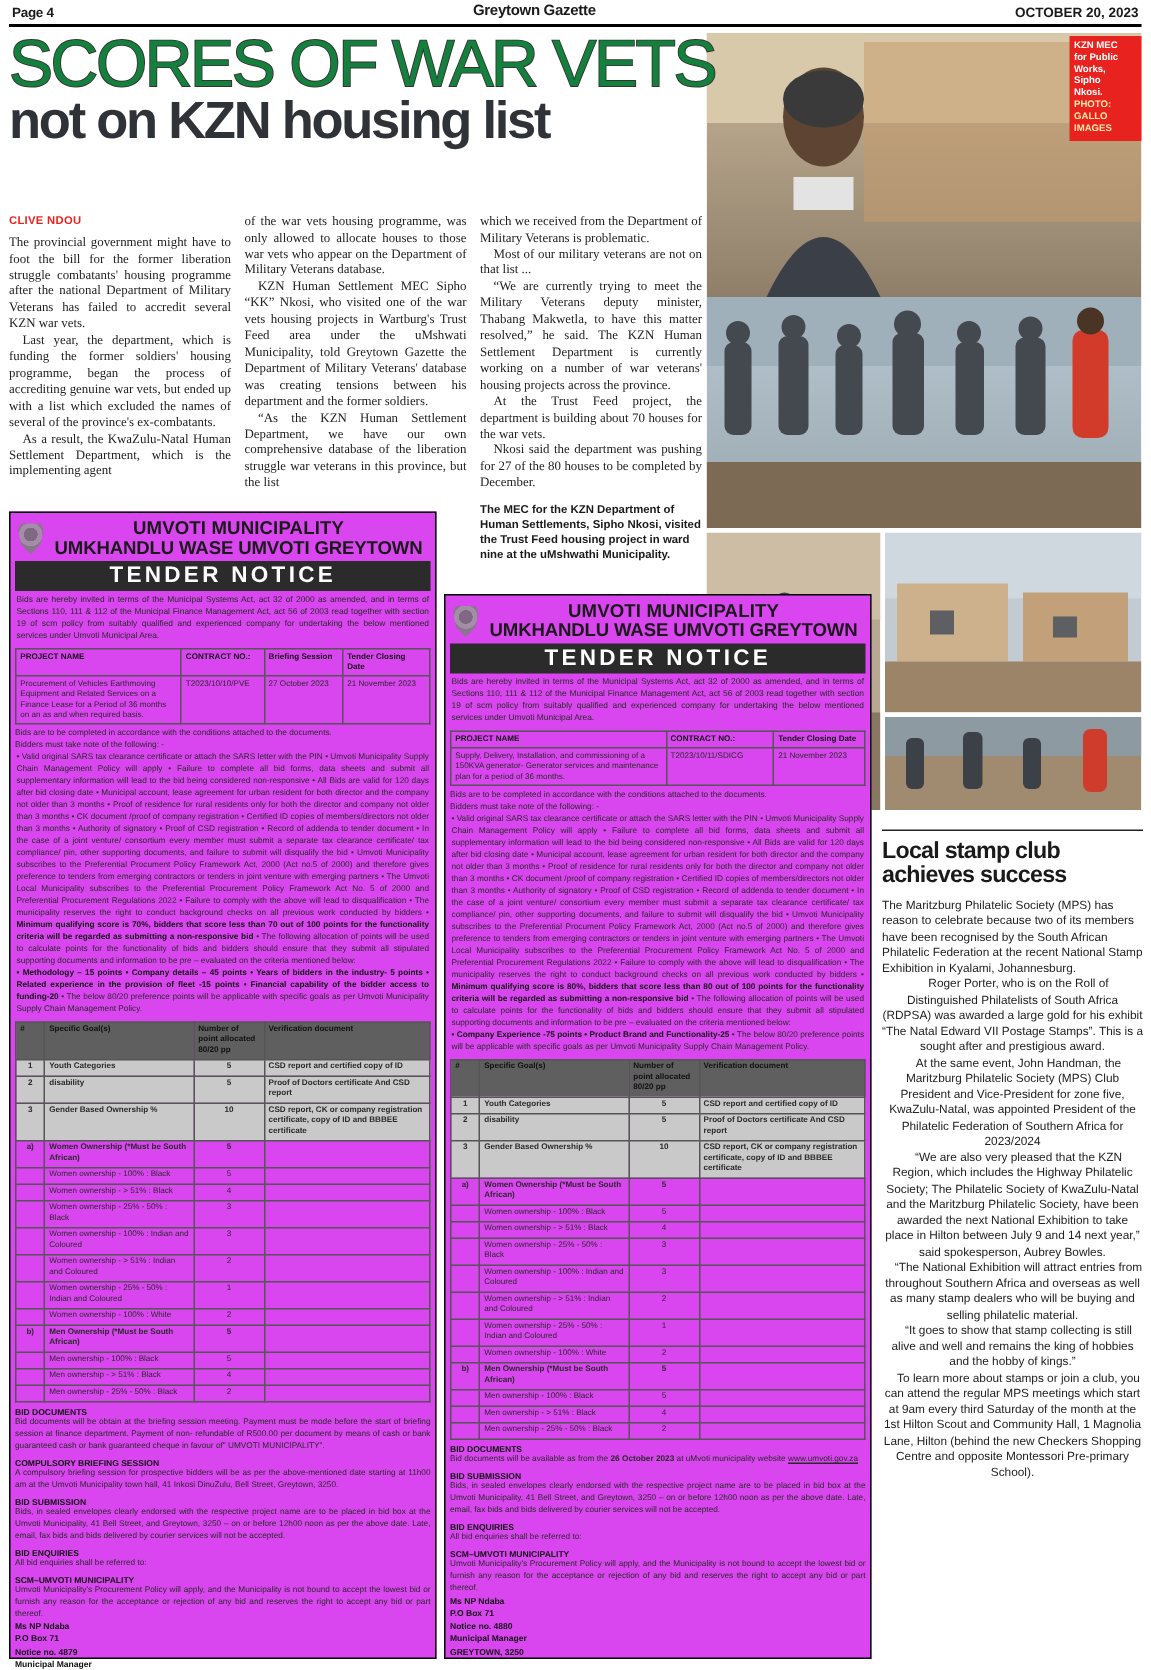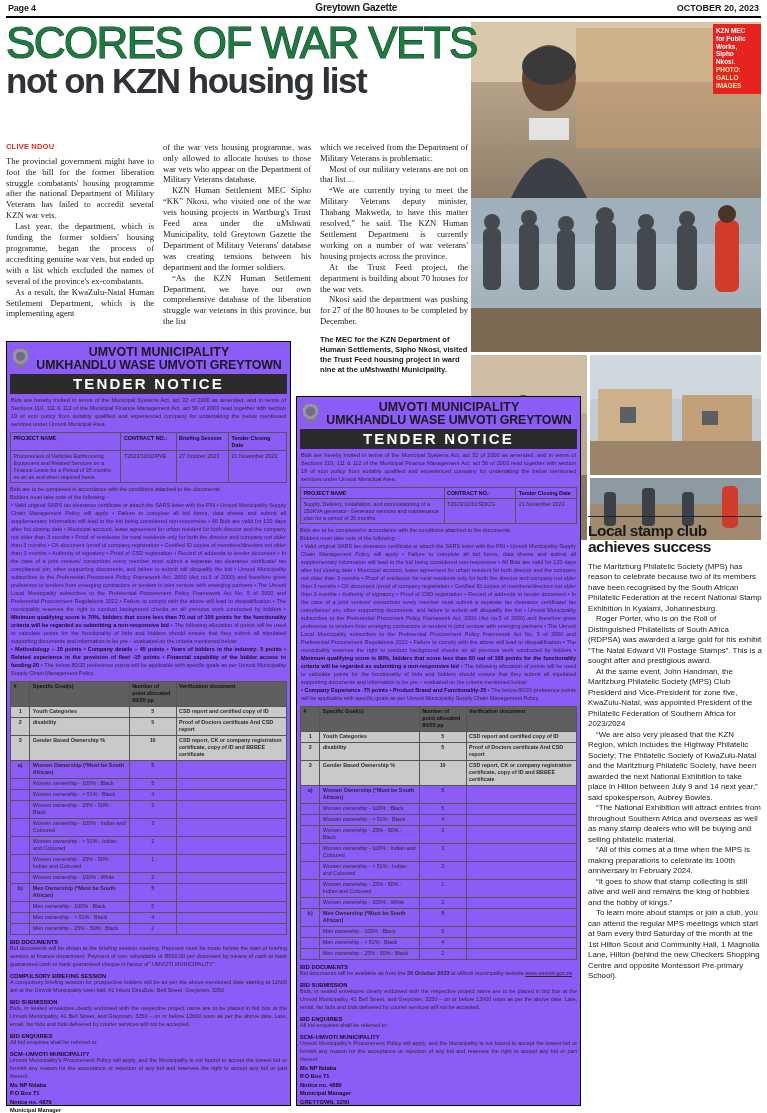--- a/index.html
+++ b/index.html
@@ -60,21 +60,21 @@
 
   .photo-label {
     position:absolute; left:713px; top:24px; width:48px;
     background:#e8231f; color:#fff; font-size:6.4px; font-weight:bold;
     line-height:1.22; padding:3px 3px 4px 3px; z-index:5;
   }
   .photo-label .cr { color:#ffe9a8; }
 
   
   .tender {
-    position:absolute; border:1px solid #000; background:#8b5cf6;
+    position:absolute; border:1px solid #000; background:#d946ef;
     padding: 3px; font-family:"Liberation Sans", sans-serif;
   }
   .tender-a { left:6px; top:341px; width:285px; height:765px; }
   .tender-b { left:296px; top:396px; width:285px; height:710px; }
 
   .t-head { display:flex; align-items:center; gap:4px; padding:1px 2px 0 2px; }
   .crest {
     width:17px; height:21px; flex:0 0 17px;
     background: radial-gradient(circle at 50% 35%, #6f6f6f 0 28%, #9a9a9a 29% 48%, #7d7d7d 49% 100%);
     clip-path: polygon(12% 0,88% 0,100% 22%,88% 68%,50% 100%,12% 68%,0 22%);
@@ -104,28 +104,28 @@
     line-height:1.3; text-align:left; vertical-align:top; color:#2a2a2a;
   }
   table.tnd th { font-weight:bold; color:#111; }
   table.tnd td.c { text-align:center; }
   .shade { background:#c9c9c9; }
   .darkrow th { background:#5f5f5f; color:#fff; border-color:#5f5f5f; text-align:center; }
   .darkrow th.lft { text-align:left; }
   .bold td { font-weight:bold; color:#111; }
 
   
-  .stamp { position:absolute; left:588px; top:516px; width:174px; }
+  .stamp { position:absolute; left:588px; top:553px; width:174px; }
   .stamp hr { border:0; border-top:1.6px solid #222; margin:0 0 6px 0; }
   .stamp h2 {
     margin:0 0 6px 0; font-size:15.5px; font-weight:900; line-height:1.06;
     letter-spacing:-0.5px; color:#1a1a1a;
   }
   .stamp p { margin:0; font-size:7.9px; line-height:1.33; color:#222; text-align:left; }
-  .stamp p.ind { text-indent:8px; }
+  .stamp p.ind { text-indent:8px;text-align:center; }
 </style>
 </head>
 <body>
 
 <div class="page">
 
   <div class="masthead">
     <div class="left">Page 4</div>
     <div class="center">Greytown Gazette</div>
     <div class="right">OCTOBER 20, 2023</div>
@@ -552,18 +552,17 @@
   </div>
 
   <div class="stamp">
     <hr>
     <h2>Local stamp club achieves success</h2>
     <p>The Maritzburg Philatelic Society (MPS) has reason to celebrate because two of its members have been recognised by the South African Philatelic Federation at the recent National Stamp Exhibition in Kyalami, Johannesburg.</p>
     <p class="ind">Roger Porter, who is on the Roll of Distinguished Philatelists of South Africa (RDPSA) was awarded a large gold for his exhibit “The Natal Edward VII Postage Stamps”. This is a sought after and prestigious award.</p>
     <p class="ind">At the same event, John Handman, the Maritzburg Philatelic Society (MPS) Club President and Vice-President for zone five, KwaZulu-Natal, was appointed President of the Philatelic Federation of Southern Africa for 2023/2024</p>
     <p class="ind">“We are also very pleased that the KZN Region, which includes the Highway Philatelic Society; The Philatelic Society of KwaZulu-Natal and the Maritzburg Philatelic Society, have been awarded the next National Exhibition to take place in Hilton between July 9 and 14 next year,” said spokesperson, Aubrey Bowles.</p>
     <p class="ind">“The National Exhibition will attract entries from throughout Southern Africa and overseas as well as many stamp dealers who will be buying and selling philatelic material.</p>
-    <p class="ind">“All of this comes at a time when the MPS is making preparations to celebrate its 100th anniversary in February 2024.</p>
     <p class="ind">“It goes to show that stamp collecting is still alive and well and remains the king of hobbies and the hobby of kings.”</p>
     <p class="ind">To learn more about stamps or join a club, you can attend the regular MPS meetings which start at 9am every third Saturday of the month at the 1st Hilton Scout and Community Hall, 1 Magnolia Lane, Hilton (behind the new Checkers Shopping Centre and opposite Montessori Pre-primary School).</p>
   </div>
 
 </div>
 
 </body></html>

